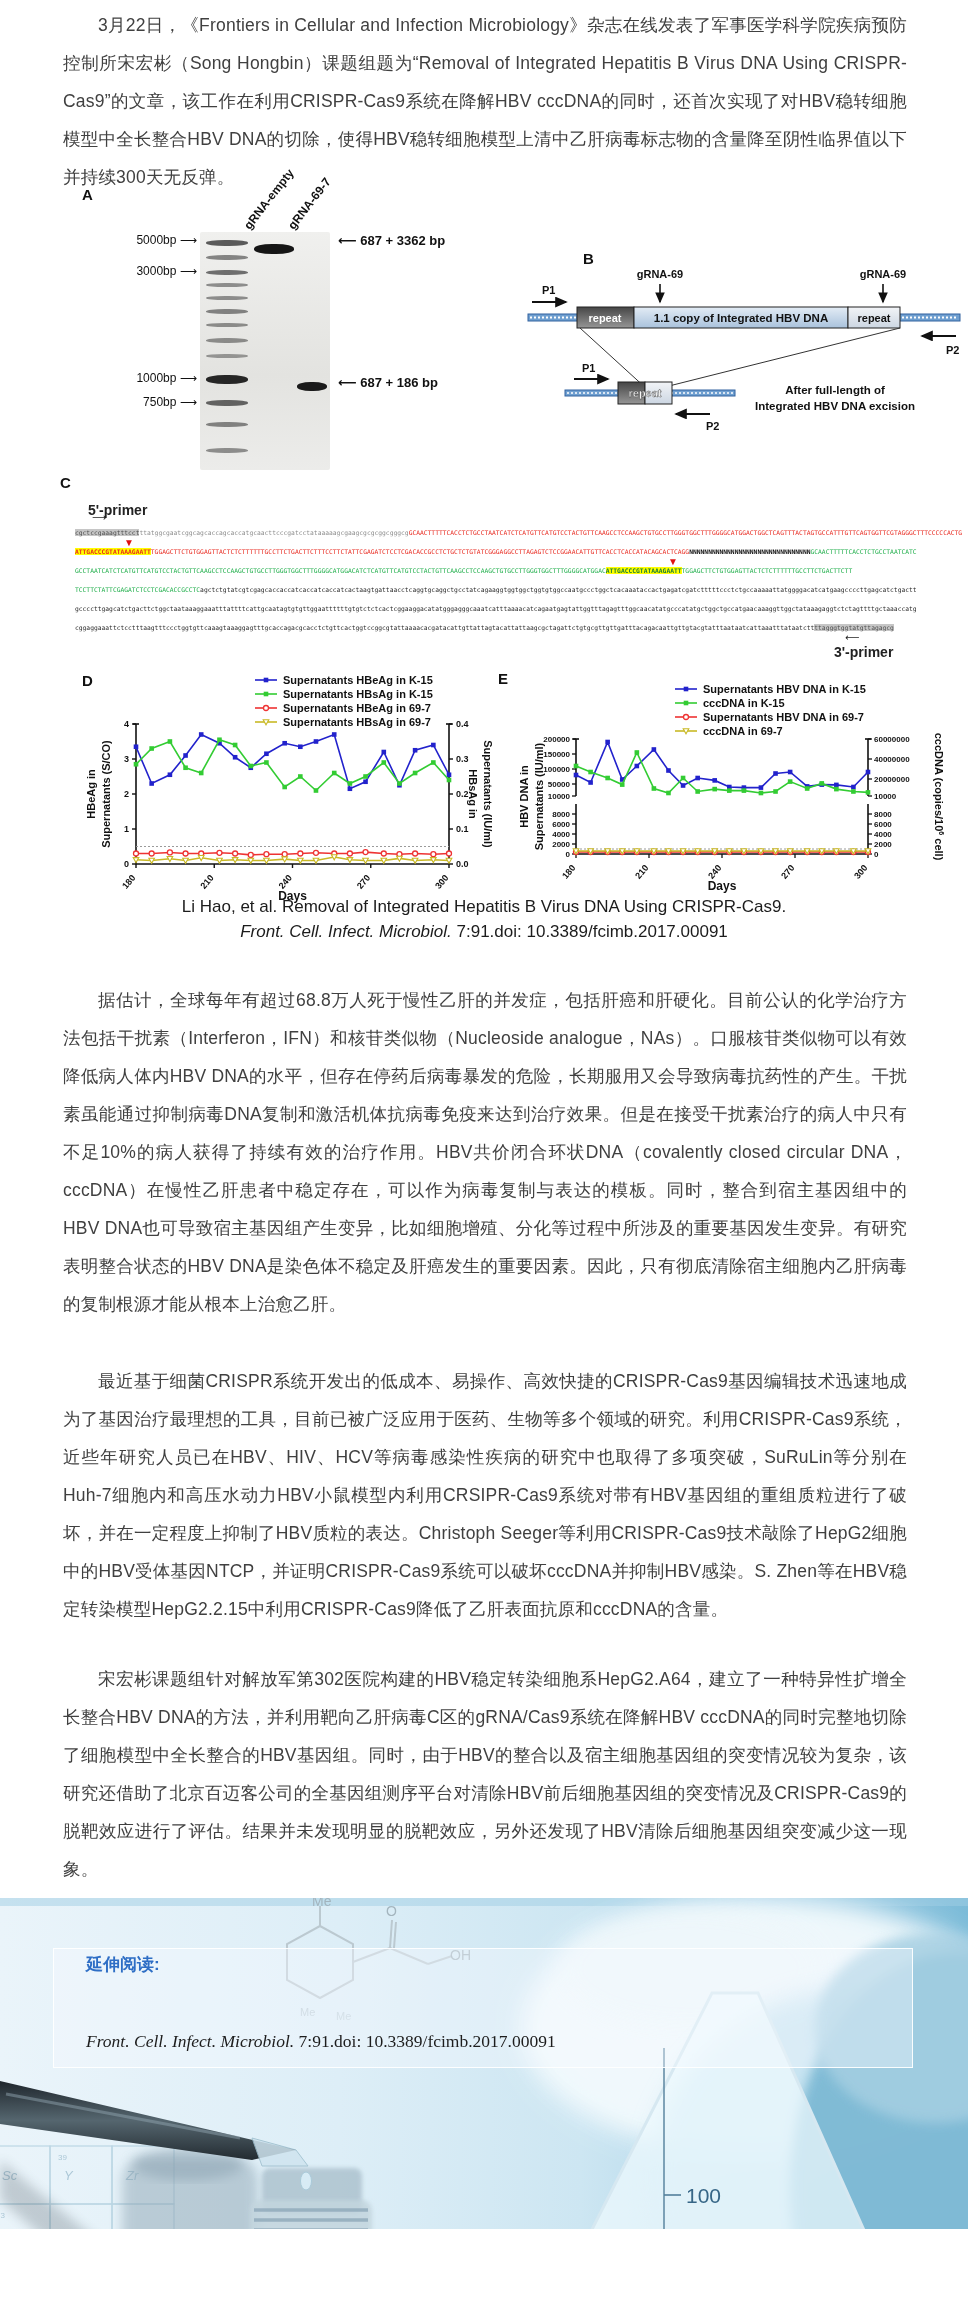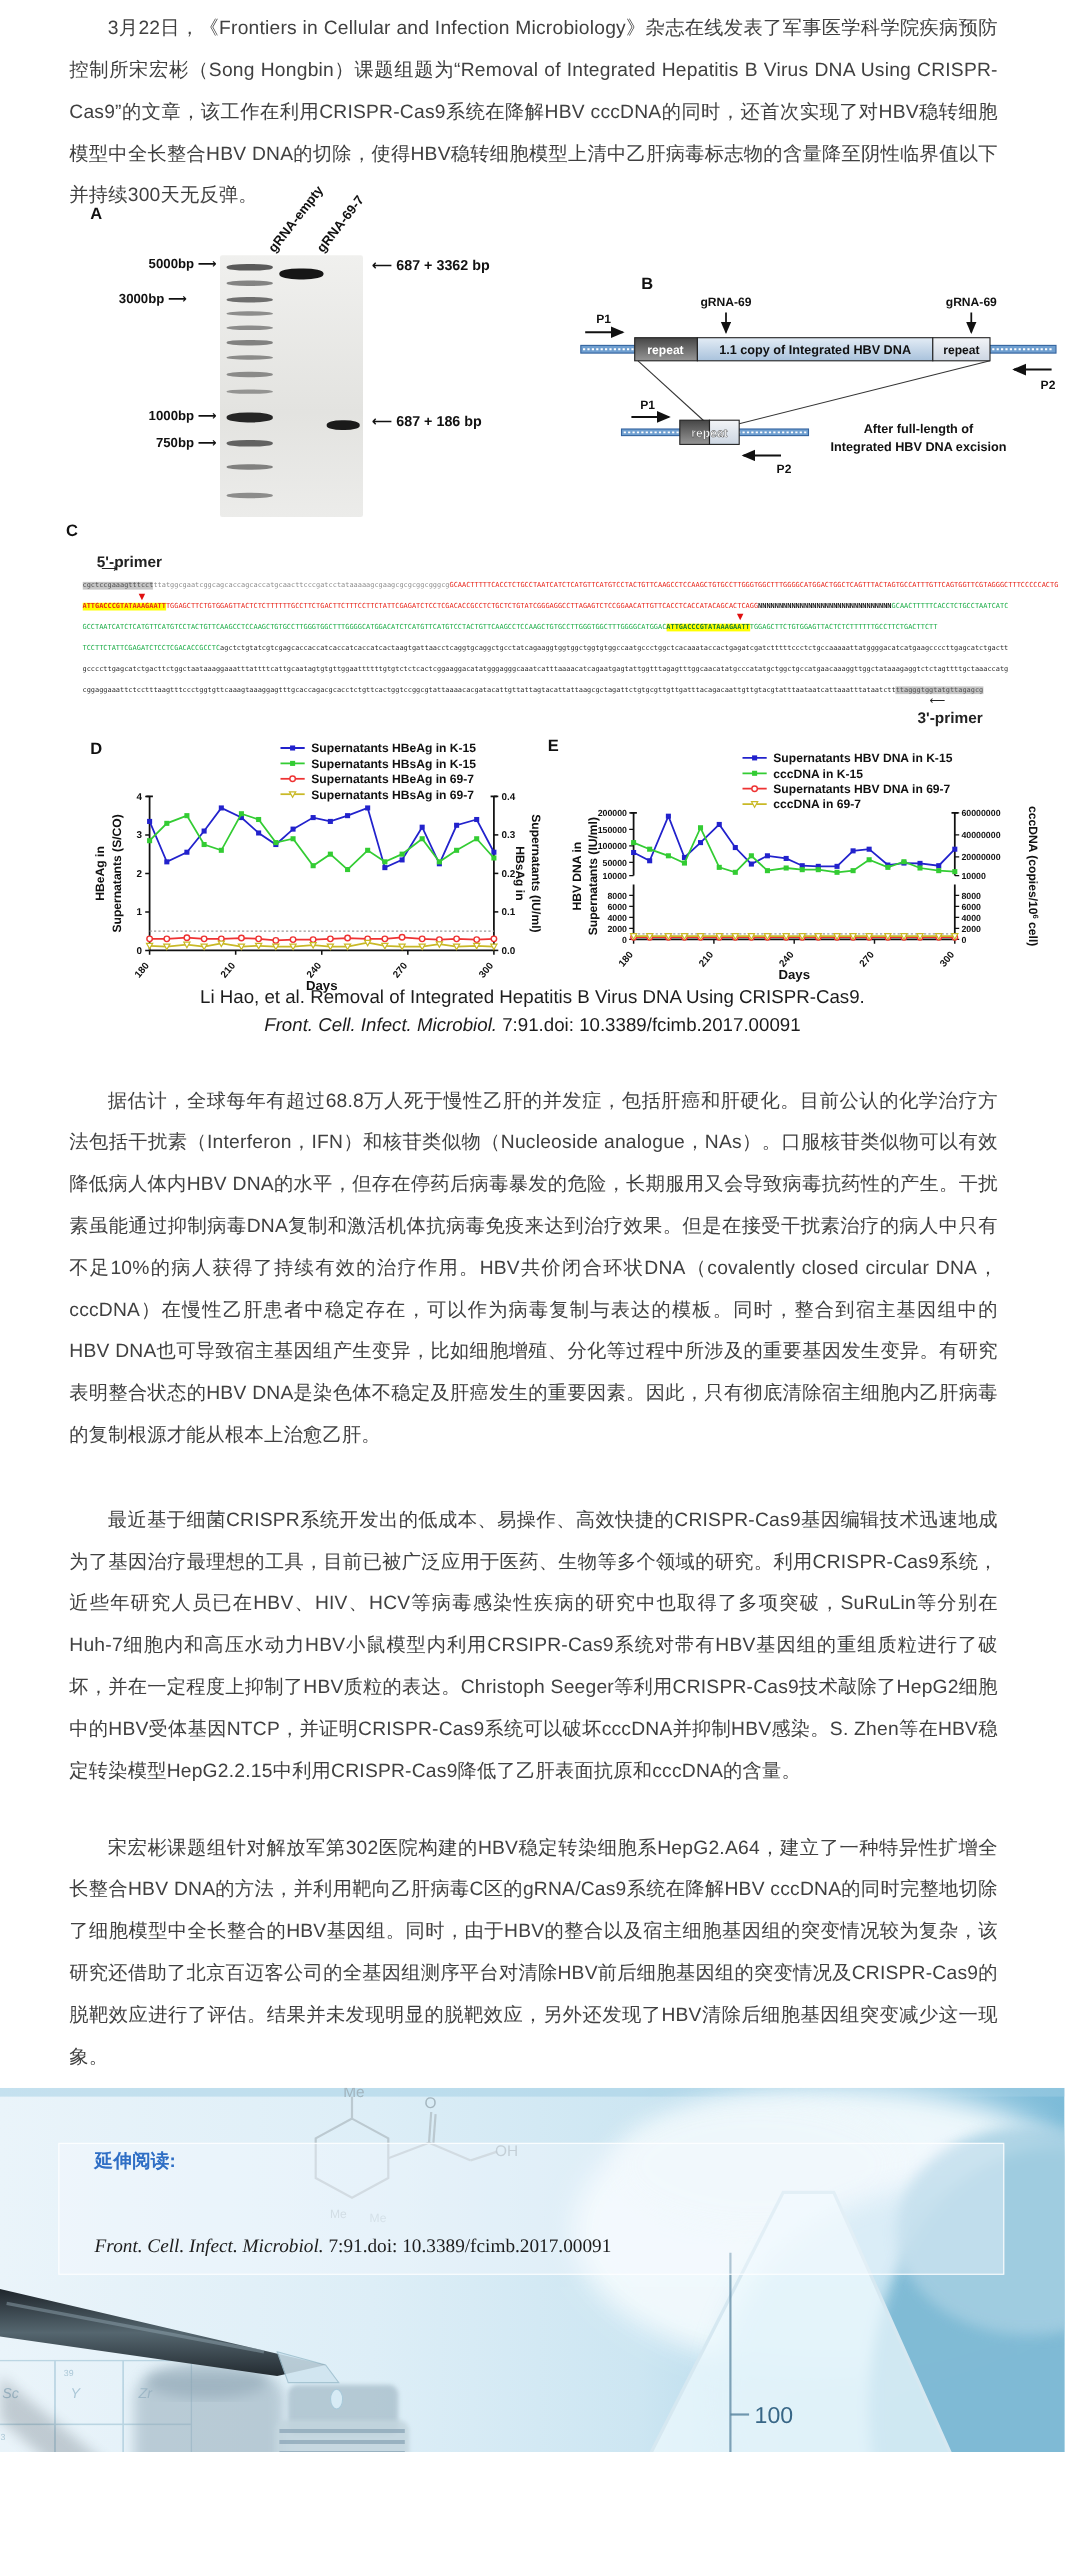--- a/index.html
+++ b/index.html
@@ -9,21 +9,21 @@
       text-align:justify;text-indent:2em;color:#404040;margin:0;letter-spacing:.2px;}
   
   .panel-letter{position:absolute;font-size:15px;font-weight:bold;color:#111;}
   #gel{position:absolute;left:200px;top:232px;width:130px;height:238px;
        background:linear-gradient(180deg,#f0f0ee,#e3e3e0 60%,#ececea);border-radius:2px;}
   .gelband{position:absolute;left:6px;width:42px;background:#1c1c1c;border-radius:45%;filter:blur(.6px);}
   .s1band{position:absolute;left:54px;width:40px;background:#161616;border-radius:45%;filter:blur(.7px);}
   .s2band{position:absolute;left:97px;width:30px;background:#1a1a1a;border-radius:45%;filter:blur(.7px);}
   .lanelabel{position:absolute;font-size:12px;font-weight:bold;color:#111;transform:rotate(-52deg);
              transform-origin:0 100%;white-space:nowrap;}
-  .gelmark{position:absolute;font-size:12px;font-weight:bold;color:#111;white-space:nowrap;}
+  .gelmark{position:absolute;font-size:12px;font-weight:normal;color:#111;white-space:nowrap;}
   .gelmark .arr{letter-spacing:-1px;}
   .gelanno{position:absolute;left:338px;font-size:13px;font-weight:bold;color:#111;white-space:nowrap;}
   
   #seq-lines{position:absolute;left:75px;top:524px;width:890px;}
   .seqline{display:block;height:19px;white-space:nowrap;overflow:hidden;
            font-family:"DejaVu Sans Mono",monospace;font-size:6.3px;line-height:17px;}
   .sq-dim{color:#8d8d8d}.sq-red{color:#e8281e}.sq-green{color:#1fae4a}
   .sq-blk{color:#2a2a2a}.sq-nn{color:#111;font-weight:bold}
   .sq-hlyR{background:#ffff00;color:#e8281e;font-weight:bold}
   .sq-hlyG{background:#ffff00;color:#157a38;font-weight:bold}
@@ -67,21 +67,21 @@
       <div class="gelband" style="top: 143px; height: 9px; opacity: 0.95;"></div>
       <div class="gelband" style="top: 168px; height: 6px; opacity: 0.65;"></div>
       <div class="gelband" style="top: 190px; height: 5px; opacity: 0.5;"></div>
       <div class="gelband" style="top: 216px; height: 5px; opacity: 0.45;"></div>
       <div class="s1band" style="top: 12px; height: 10px;"></div>
       <div class="s2band" style="top: 150px; height: 9px;"></div>
     </div>
   <div class="lanelabel" style="left:252px;top:218px">gRNA-empty</div>
   <div class="lanelabel" style="left:296px;top:218px">gRNA-69-7</div>
   <div class="gelmark" style="left:108px;top:233px;width:88px;text-align:right"><span>5000bp</span> <span class="arr">⟶</span></div>
-  <div class="gelmark" style="left:108px;top:264px;width:88px;text-align:left"><span>3000bp</span> <span class="arr">⟶</span></div>
+  <div class="gelmark" style="left:108px;top:264px;width:88px;text-align:right"><span>3000bp</span> <span class="arr">⟶</span></div>
   <div class="gelmark" style="left:108px;top:371px;width:88px;text-align:right"><span>1000bp</span> <span class="arr">⟶</span></div>
   <div class="gelmark" style="left:108px;top:395px;width:88px;text-align:right"><span>750bp</span> <span class="arr">⟶</span></div>
   <div class="gelanno" style="top:233px"><span class="arr">⟵</span> <span>687 + 3362 bp</span></div>
   <div class="gelanno" style="top:375px"><span class="arr">⟵</span> <span>687 + 186 bp</span></div>
 
   <div class="panel-letter" style="left:583px;top:250px">B</div>
   <svg style="position:absolute;left:520px;top:262px" width="448" height="172" viewBox="0 0 448 172">
     <defs>
       <linearGradient id="gDark" x1="0" y1="0" x2="0" y2="1">
           <stop offset="0" stop-color="#464646"></stop>

